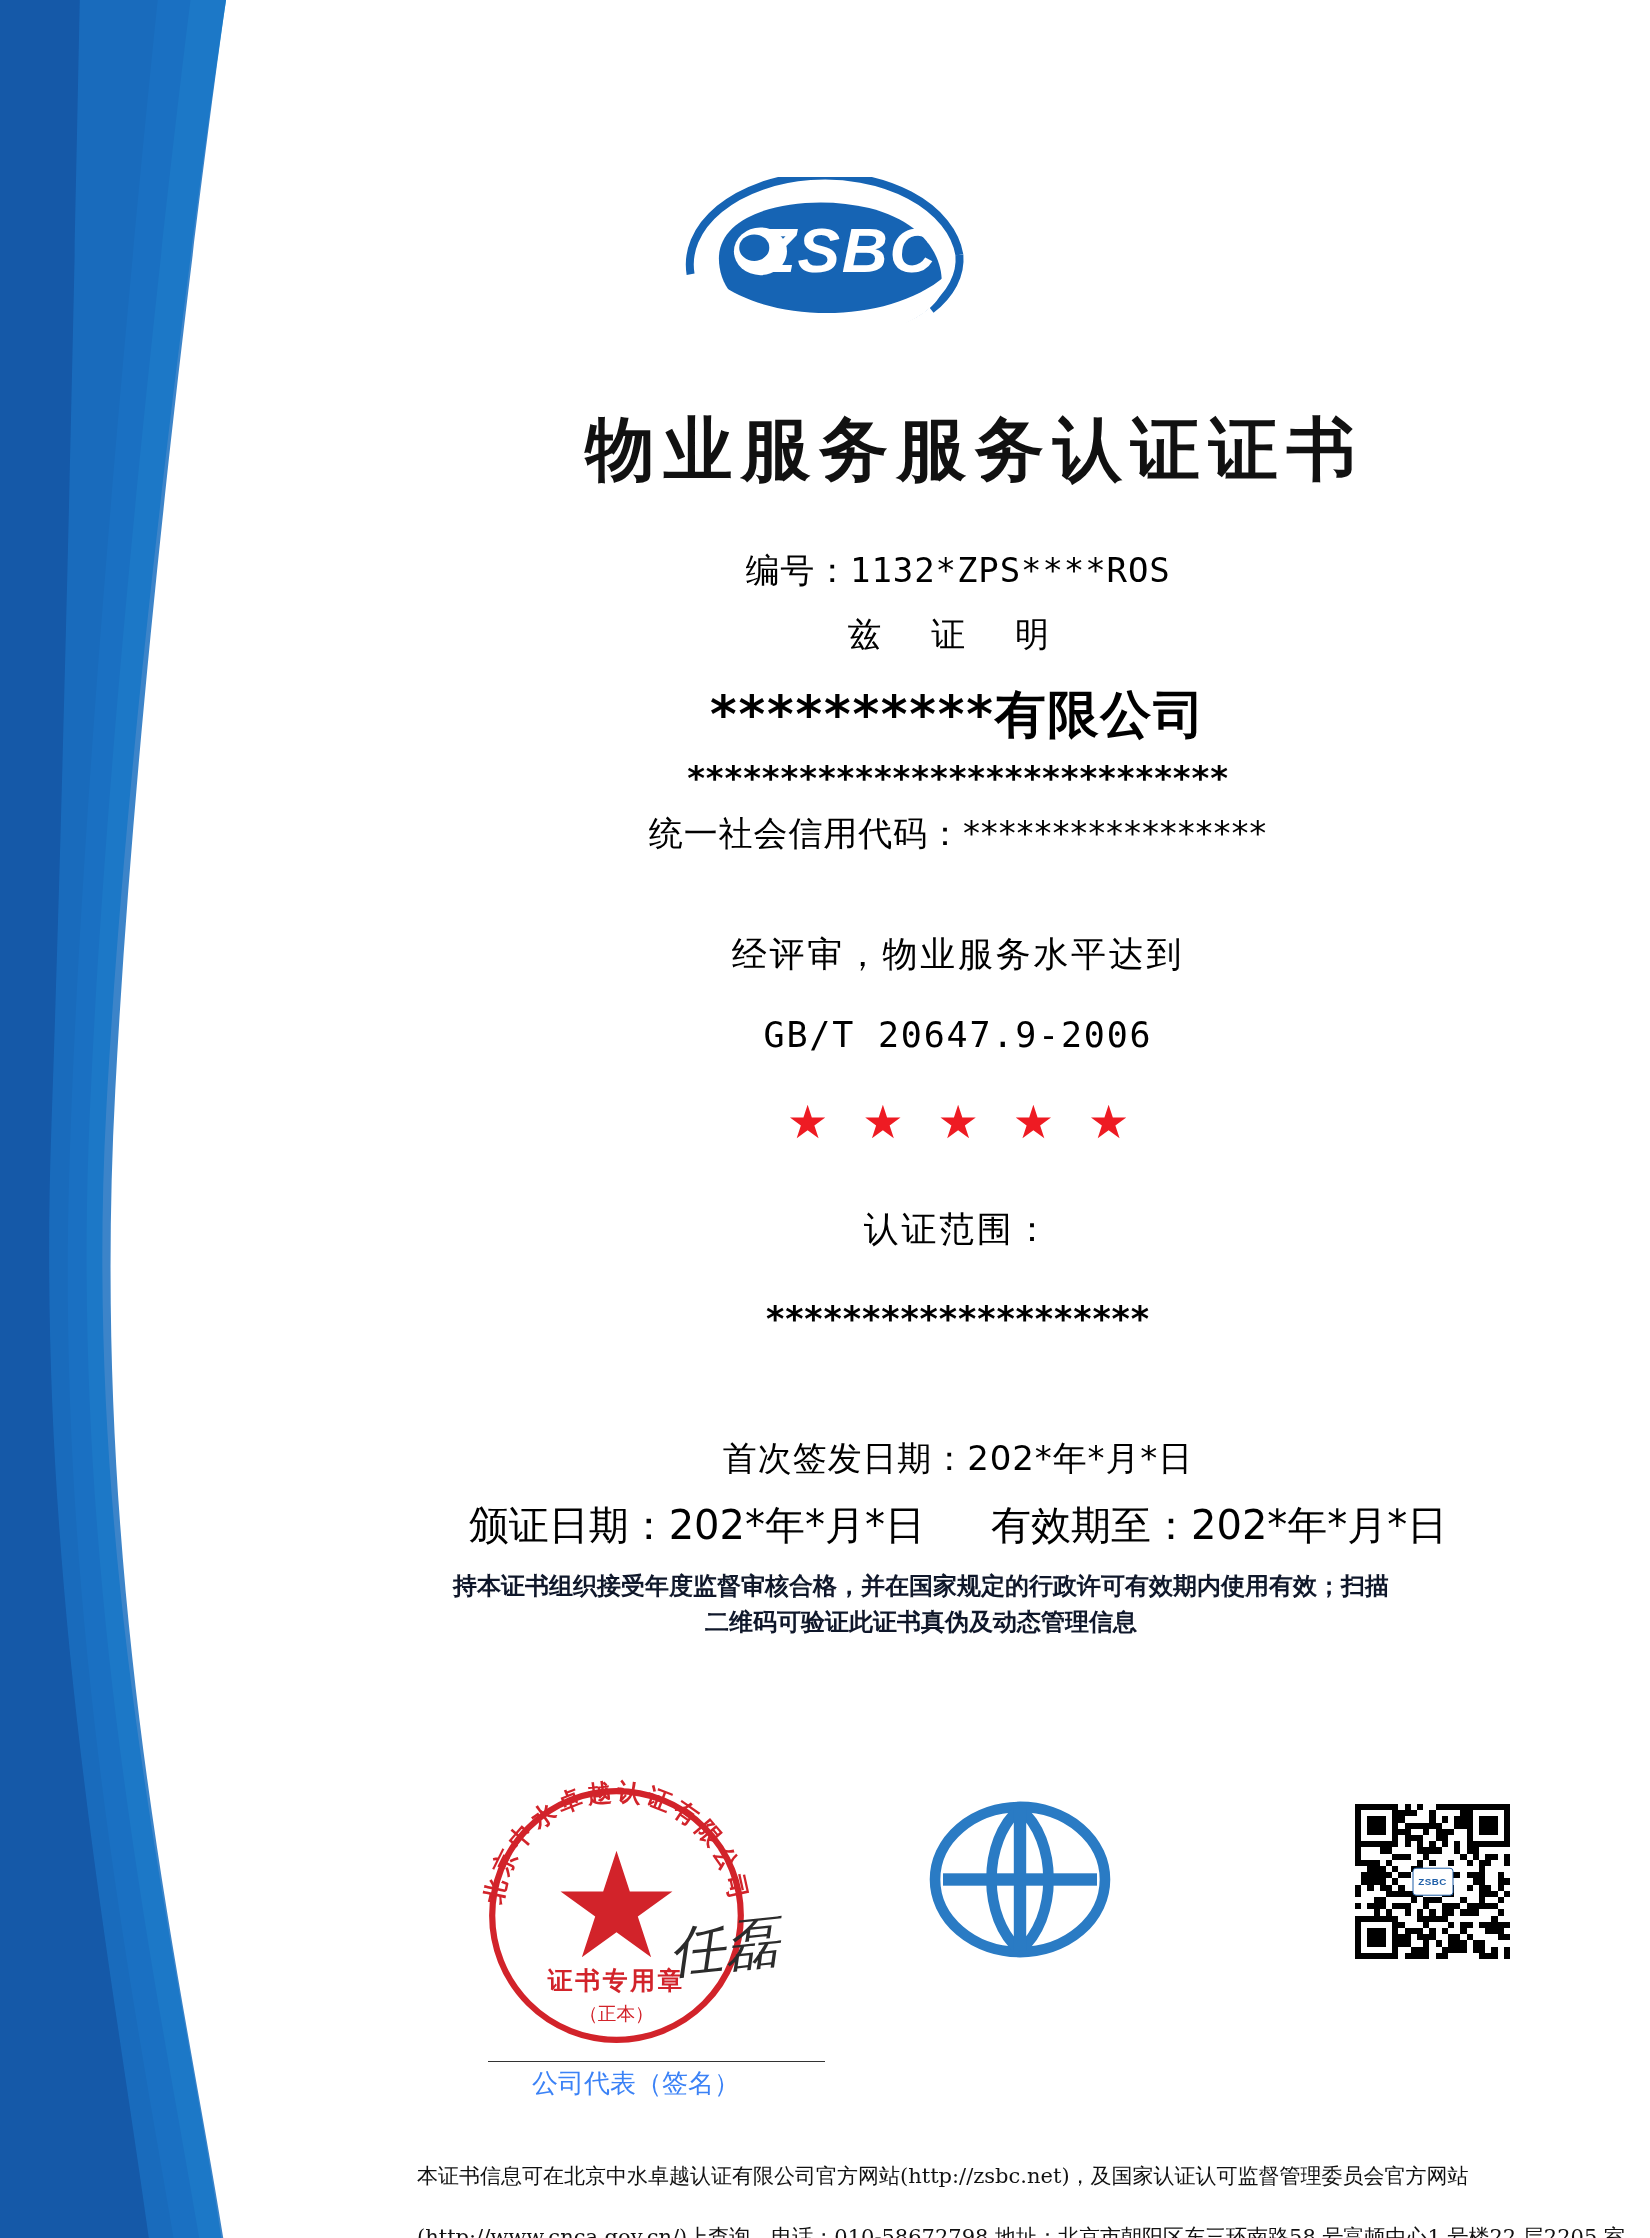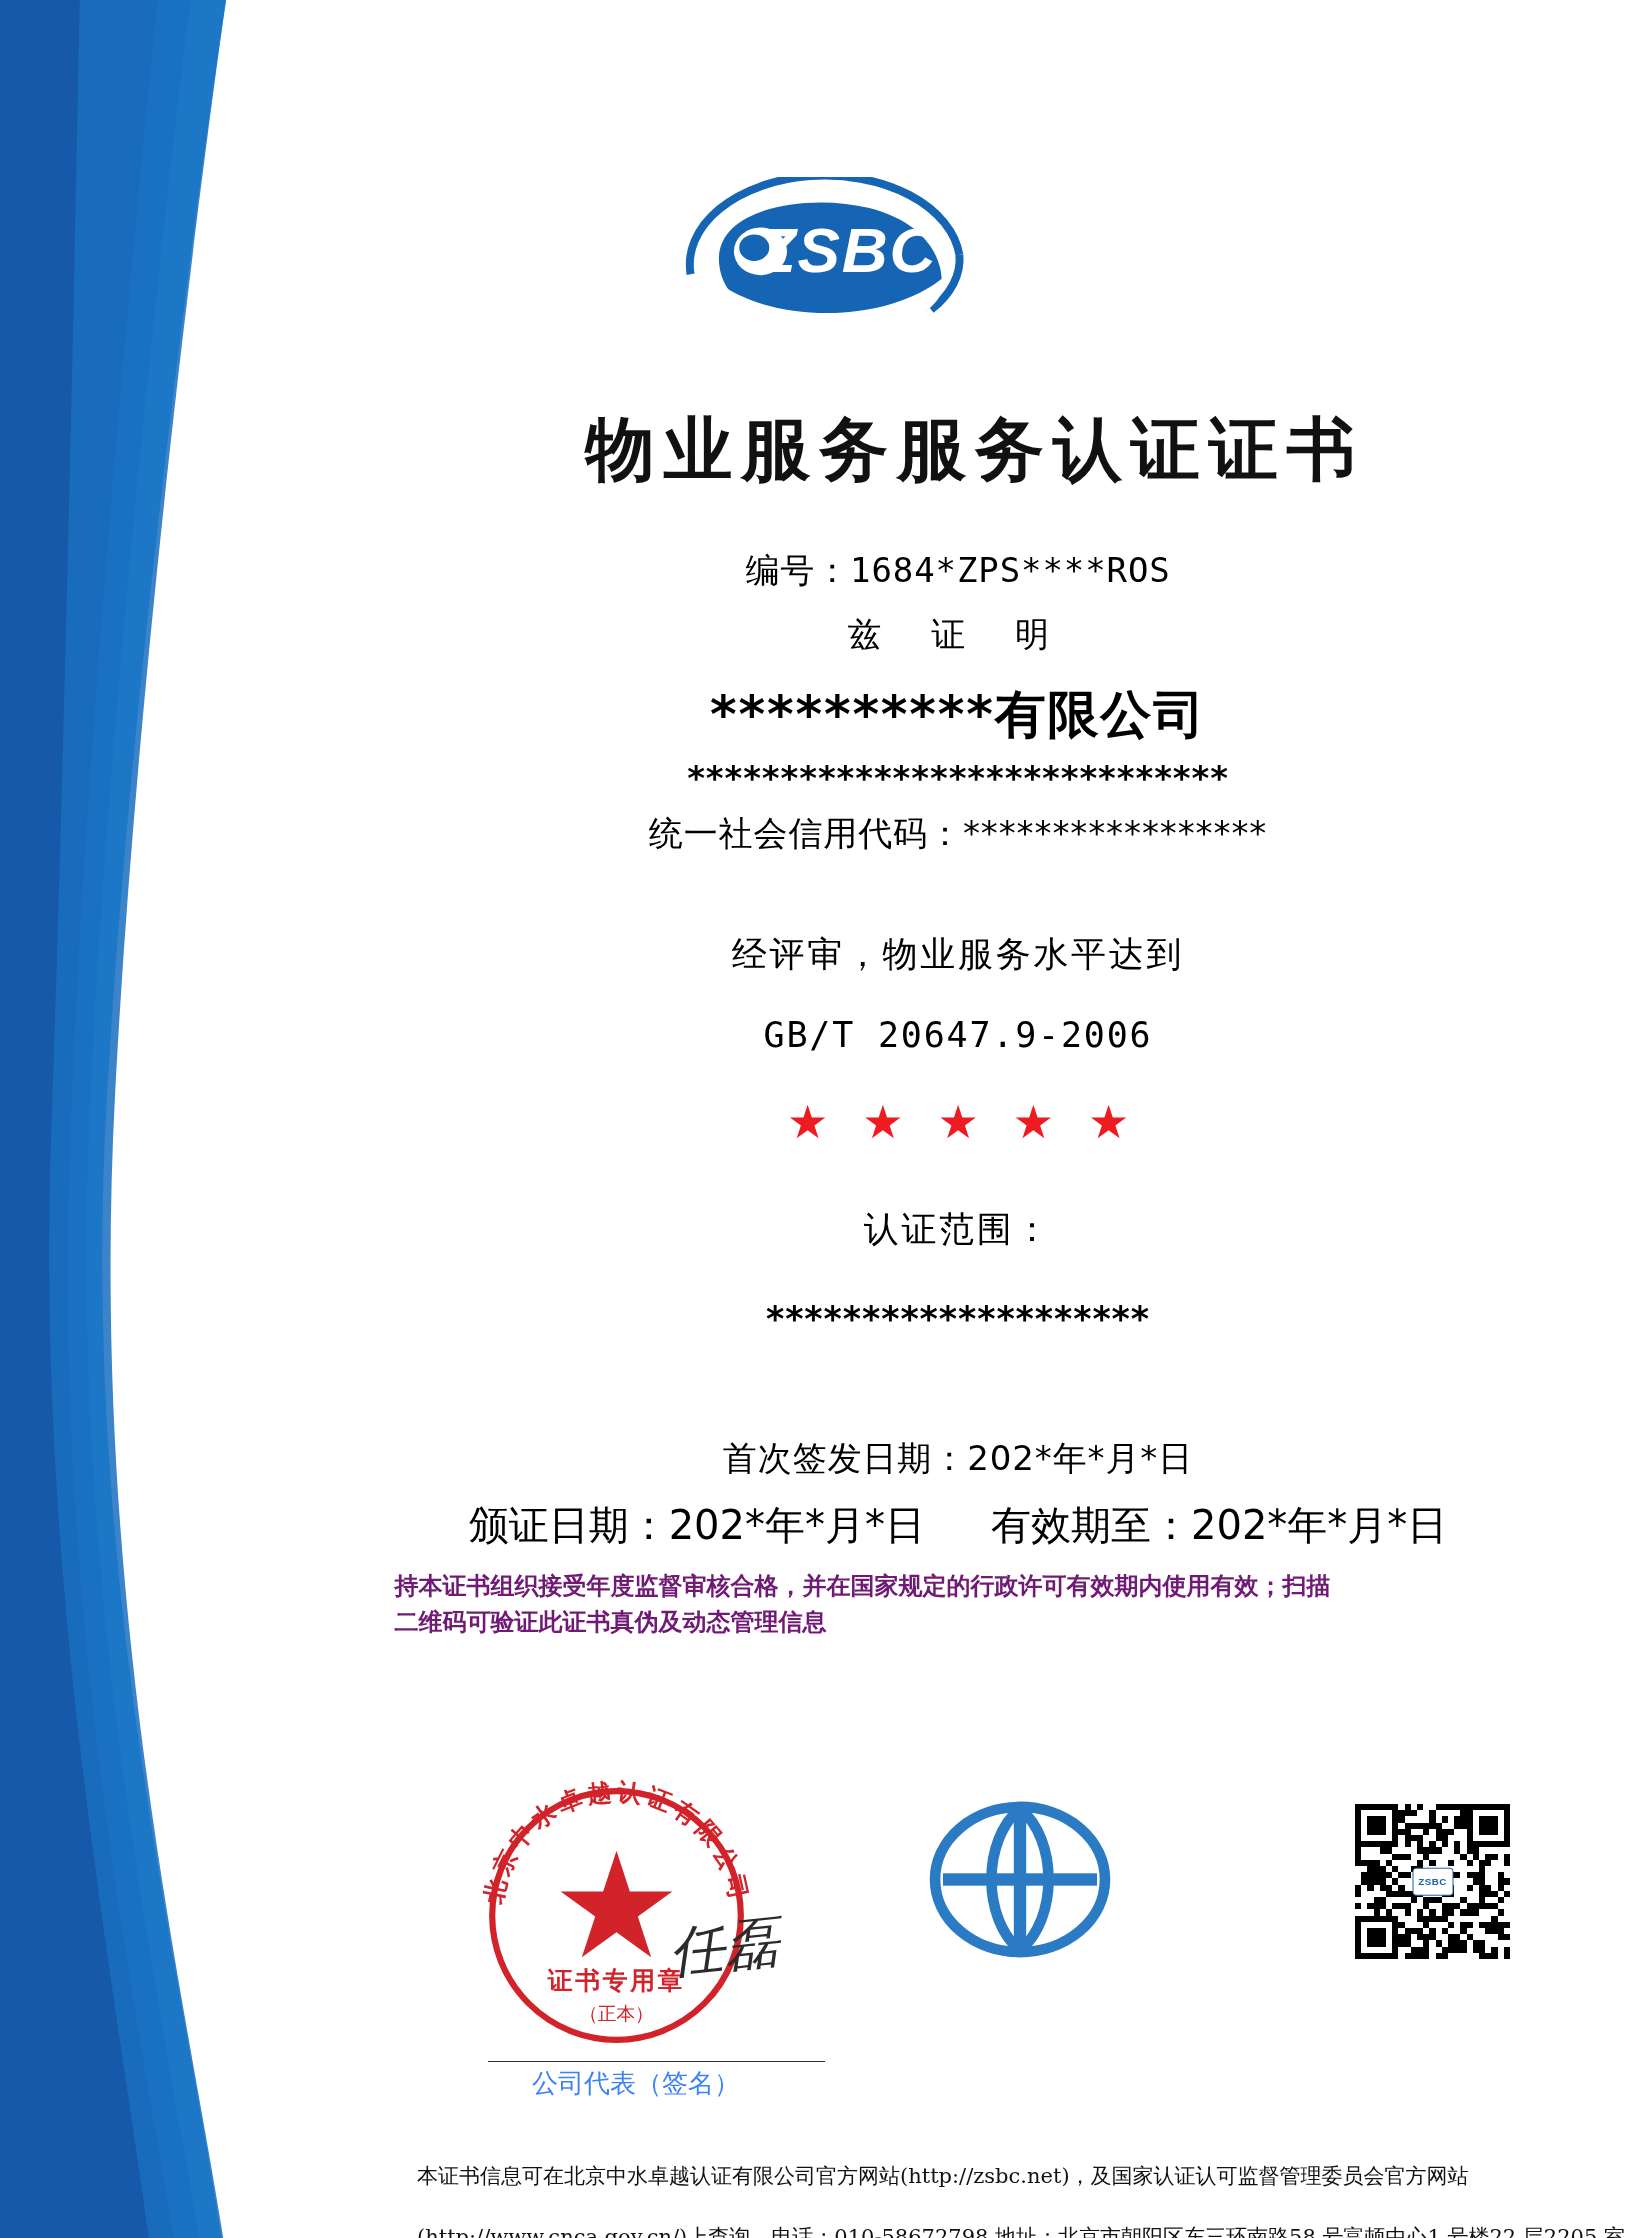--- a/index.html
+++ b/index.html
@@ -155,30 +155,30 @@
     transform: translateX(-50%);
     display: flex;
     gap: 66px;
     font-family: "DejaVu Sans", sans-serif;
     font-size: 40px;
     white-space: nowrap;
   }
 
   .note {
     position: absolute;
-    left: 940px;
+    left: 921px;
     top: 1568px;
     transform: translateX(-50%);
     width: 1091px;
-    text-align: left;
+    text-align: center;
     font-family: "DejaVu Serif", serif;
     font-weight: bold;
     font-size: 24px;
     line-height: 1.5;
-    color: #701a75;
+    color: #0f172a;
   }
 
   
   .seal {
     position: absolute;
     left: 470px;
     top: 1769px;
     width: 293px;
     height: 293px;
   }
@@ -293,21 +293,21 @@
       <path d="M62,128 C110,152 230,158 312,118 C312,152 262,178 196,178 C126,178 78,156 62,128 Z" fill="#ffffff" opacity="0.0"></path>
       <text x="205" y="108" text-anchor="middle" font-family="Liberation Sans, sans-serif" font-size="72" font-style="italic" font-weight="bold" fill="#ffffff" letter-spacing="2">ZSBC</text>
       <path d="M60,120 C120,165 250,168 316,112 C318,150 262,180 196,180 C122,180 66,154 60,120 Z" fill="#ffffff"></path>
       <path d="M66,124 C130,168 252,170 314,118 C316,152 260,178 196,178 C124,178 72,156 66,124 Z" fill="#1664b4" opacity="0"></path>
     </svg>
   </div>
 
   <div class="main-title">物业服务服务认证证书</div>
 
   <div class="center-line num-line">
-    <span class="lbl">编号：</span><span>1684*ZPS****ROS</span>
+    <span class="lbl">编号：</span><span>1132*ZPS****ROS</span>
   </div>
 
   <div class="center-line zizhengming">兹 证 明</div>
 
   <div class="center-line company">**********有限公司</div>
 
   <div class="center-line address">*****************************</div>
 
   <div class="center-line credit-code">
     <span>统一社会信用代码：</span><span>*****************</span>

